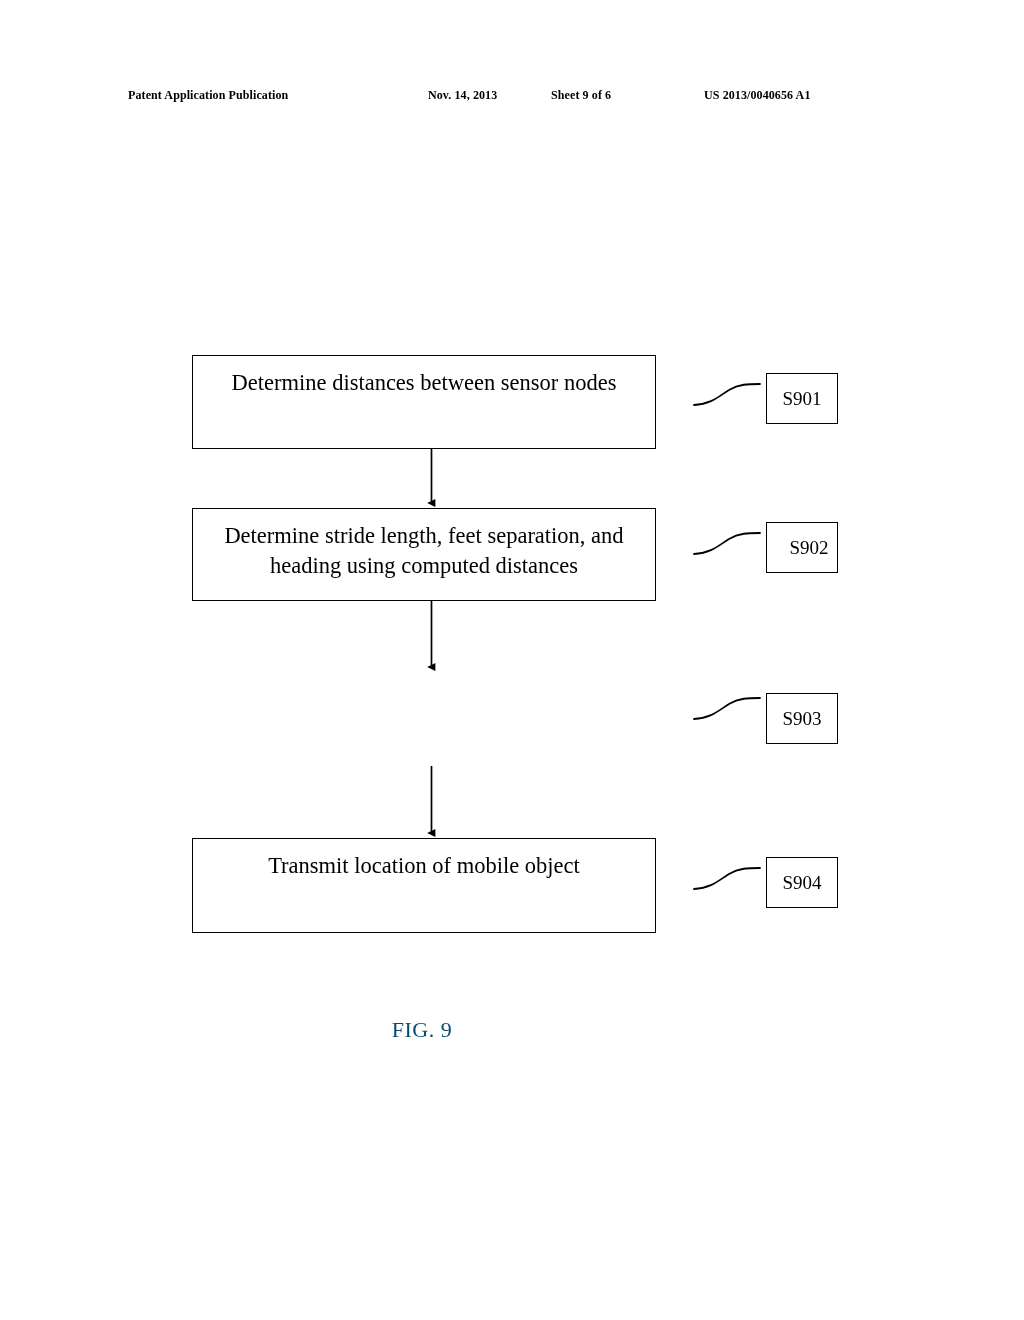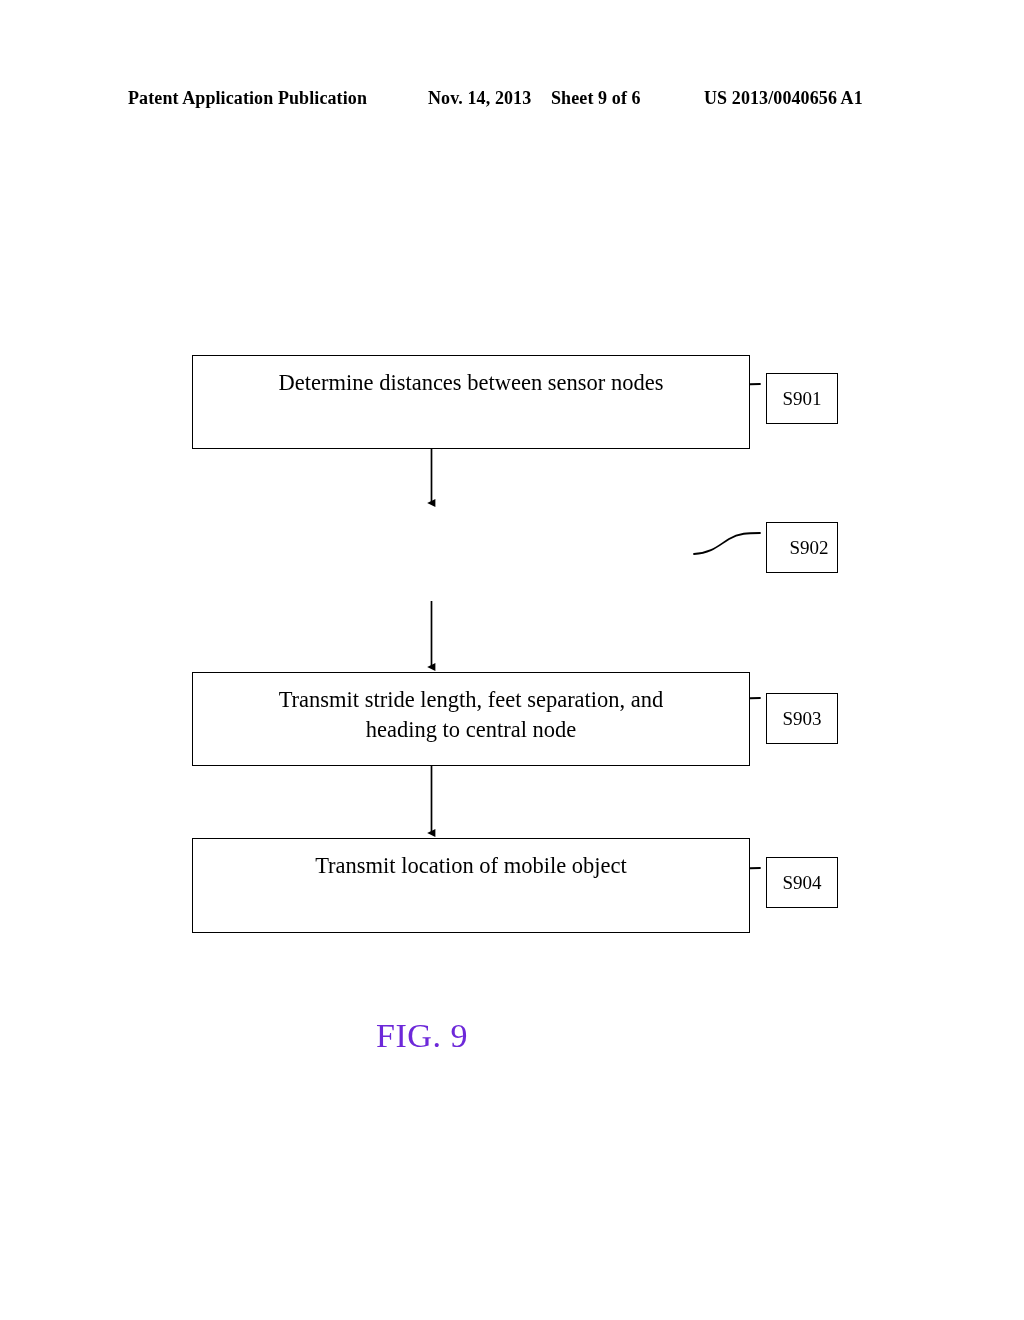--- a/index.html
+++ b/index.html
@@ -24,21 +24,21 @@
 
   
   .page-header {
     position: absolute;
     left: 0;
     top: 88px;
     width: 816px;
     height: 26px;
     font-family: "Liberation Serif", serif;
     font-weight: bold;
-    font-size: 18px;
+    font-size: 12px;
     letter-spacing: 0.1px;
     white-space: nowrap;
   }
   .hdr-pub {
     position: absolute;
     left: 128px;
     top: 0;
   }
   .hdr-date {
     position: absolute;
@@ -62,21 +62,21 @@
     position: absolute;
     left: 0;
     top: 0;
     width: 1024px;
     height: 1320px;
   }
 
   .step-box {
     position: absolute;
     left: 192px;
-    width: 558px;
+    width: 464px;
     border: 1.6px solid #000000;
     background: #ffffff;
     box-sizing: border-box;
     display: flex;
     align-items: flex-start;
     justify-content: center;
     padding-top: 12px;
   }
   .step-box .step-text {
     font-family: "Liberation Serif", serif;
@@ -128,23 +128,23 @@
   }
 
   
   .fig-caption {
     position: absolute;
     left: 0;
     top: 1017px;
     width: 844px;
     text-align: center;
     font-family: "Liberation Serif", serif;
-    font-size: 34px;
+    font-size: 22px;
     letter-spacing: 0.5px;
-    color: #6d28d9;
+    color: #0c4a6e;
   }
 </style>
 </head>
 <body>
 
 <div id="page">
 
   <div class="page-header">
     <span class="hdr-pub">Patent Application Publication</span>
     <span class="hdr-date">Nov. 14, 2013</span>
@@ -173,24 +173,24 @@
 
       <path d="M694,719 C 712,718 719,710 729,704 C 739,698 748,698 760,698" fill="none" stroke="#000000" stroke-width="1.8" stroke-linecap="round"></path>
 
       <path d="M694,889 C 712,888 719,880 729,874 C 739,868 748,868 760,868" fill="none" stroke="#000000" stroke-width="1.8" stroke-linecap="round"></path>
     </svg>
 
     <div class="step-box" id="box-1">
       <div class="step-text">Determine distances between sensor nodes</div>
     </div>
 
-
-    <div class="step-box" id="box-3">
-      <div class="step-text">Transmit stride length, feet separation, and heading to central node</div>
-    </div>
+    <div class="step-box" id="box-2">
+      <div class="step-text">Determine stride length, feet separation, and heading using computed distances</div>
+    </div>
+
 
     <div class="step-box" id="box-4">
       <div class="step-text">Transmit location of mobile object</div>
     </div>
 
     <div class="ref-box" id="ref-1">
       <span class="ref-text">S901</span>
     </div>
 
     <div class="ref-box" id="ref-2">

